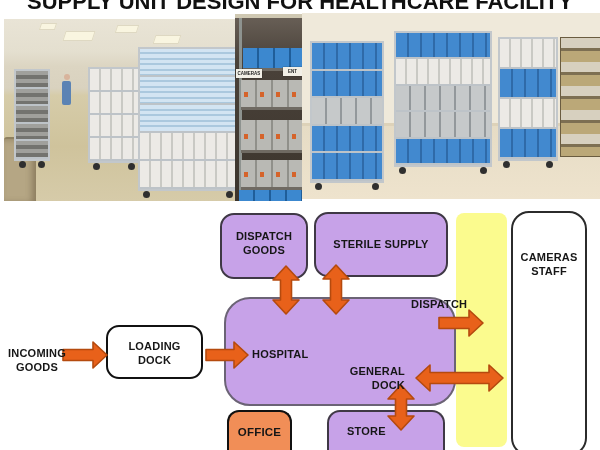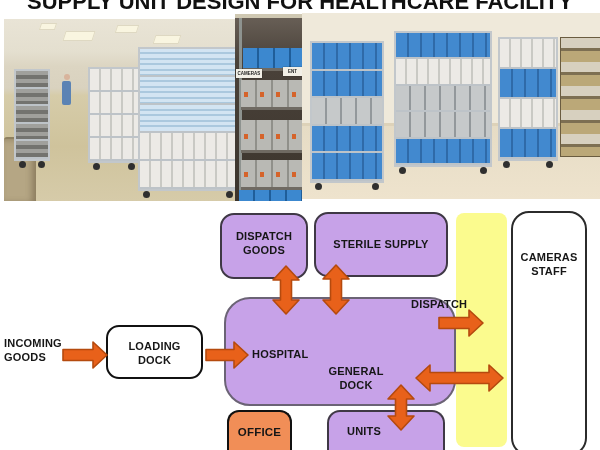--- a/index.html
+++ b/index.html
@@ -58,24 +58,24 @@
   .bx-loading{left:106px;top:325px;width:97px;height:54px;border-radius:13px;
        background:#fff;border:2.5px solid #111;padding-top:13px;}
   .bx-office{left:227px;top:410px;width:65px;height:48px;border-radius:12px 12px 0 0;
        background:var(--office);border:2px solid #111;border-bottom:none;padding-top:13px;font-size:11.5px;}
   .bx-staff{left:327px;top:410px;width:118px;height:48px;border-radius:13px 13px 0 0;
        border-bottom:none;padding:13px 0 0 18px;}
   .bx-hospital{left:511px;top:211px;width:76px;height:245px;border-radius:18px;
        background:#fff;border:2px solid #2b2b2b;padding-top:38px;}
   .free-label{position:absolute;z-index:4;font-weight:700;color:#161616;font-size:11px;
        letter-spacing:.2px;line-height:1.25;}
-  .lbl-incoming{left:4px;top:337px;width:66px;text-align:left;}
+  .lbl-incoming{left:4px;top:347px;width:66px;text-align:center;}
   .lbl-dispatch{left:371px;top:298px;margin-left:40px;}
   .lbl-receiving{left:252px;top:348px;}
-  .lbl-store{left:318px;top:365px;width:76px;text-align:center;}
+  .lbl-store{left:329px;top:365px;width:76px;text-align:right;}
   .arrows{position:absolute;left:0;top:0;z-index:3;}
   .arrows path{fill:var(--arrow);stroke:var(--arrow-outline);stroke-width:1.6;stroke-linejoin:round;}
 </style>
 </head>
 <body>
 
 <div class="stage" style="--purple: #c7a2e8; --purple-border: #3f3845; --arrow: #e8611a; --arrow-outline: #b54a0e; --office: #f18e57; --yellow: #fbfb8e;">
 
   <div class="slide-title">SUPPLY UNIT DESIGN FOR HEALTHCARE FACILITY</div>
 
@@ -177,21 +177,21 @@
   <div class="box center bx-loading">
     <span>LOADING</span><br>
     <span>DOCK</span>
   </div>
 
   <div class="box center bx-office">
     <span>OFFICE</span>
   </div>
 
   <div class="box purple bx-staff">
-    <span>UNITS</span>
+    <span>STORE</span>
   </div>
 
   <div class="box center bx-hospital">
     <span>CAMERAS</span><br>
     <span>STAFF</span>
   </div>
 
   <div class="free-label lbl-incoming">
     <span>INCOMING</span><br>
     <span>GOODS</span>

